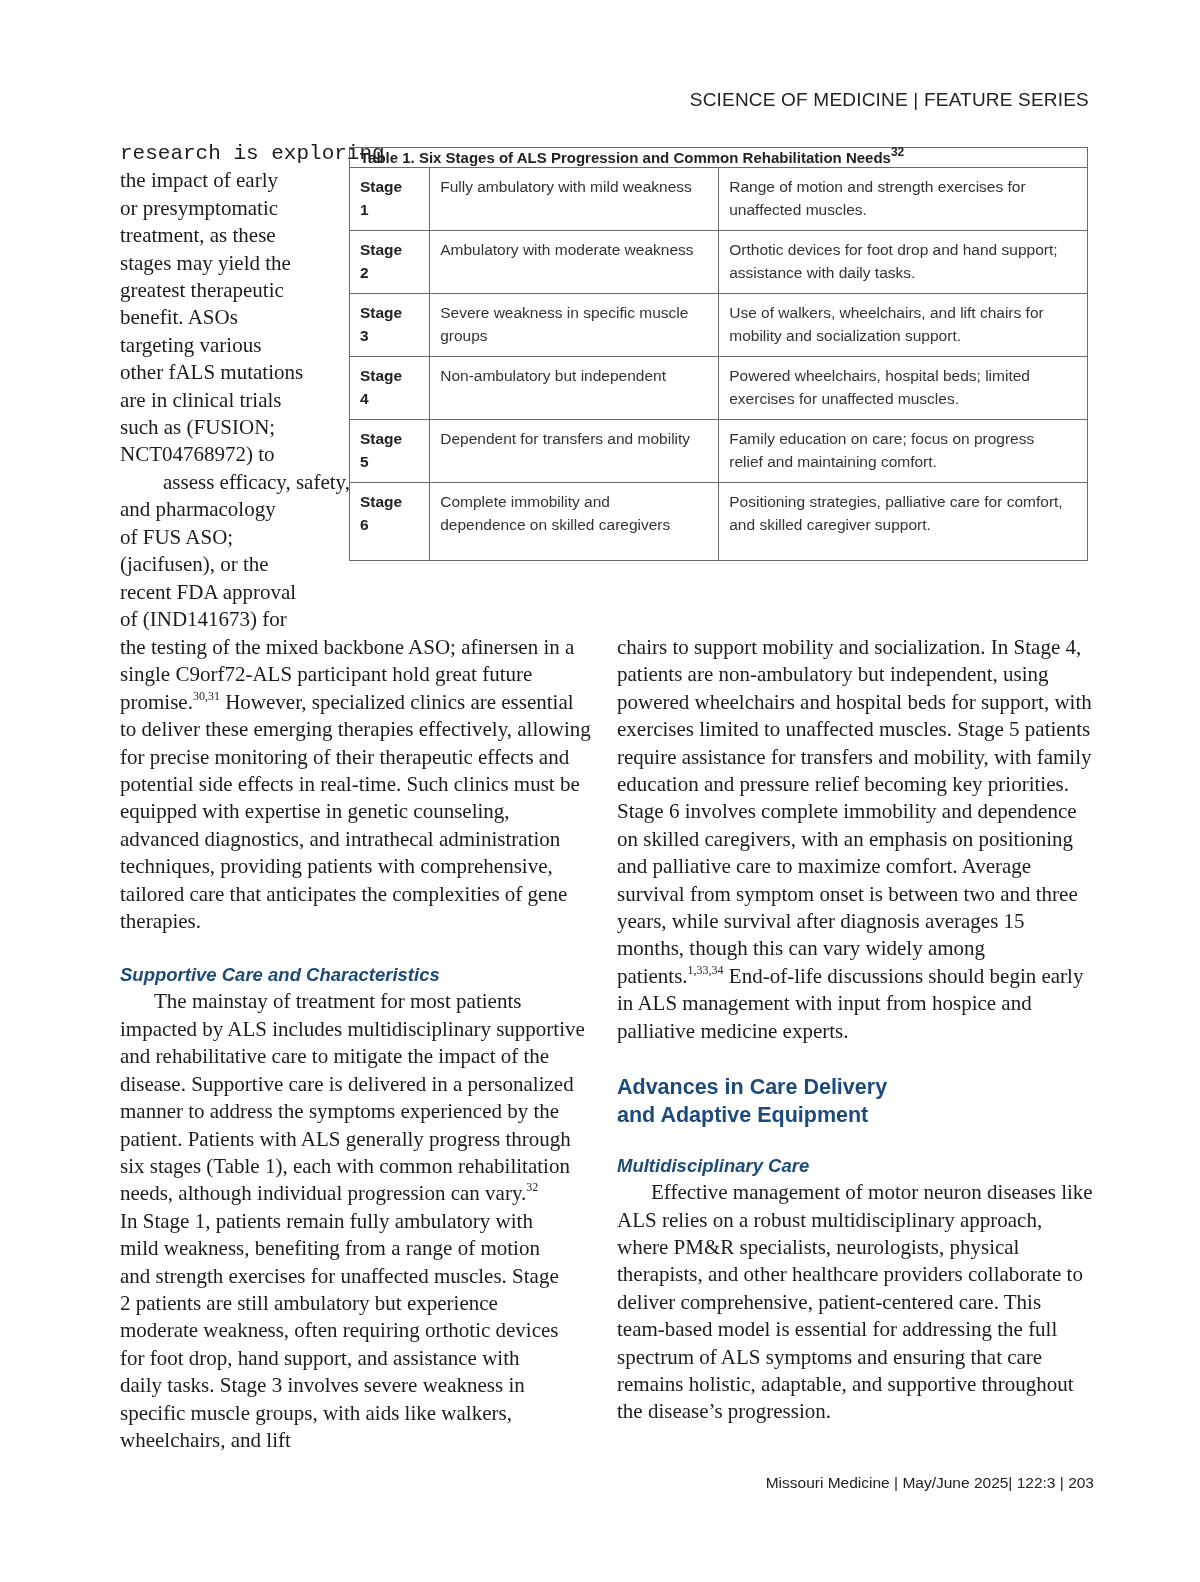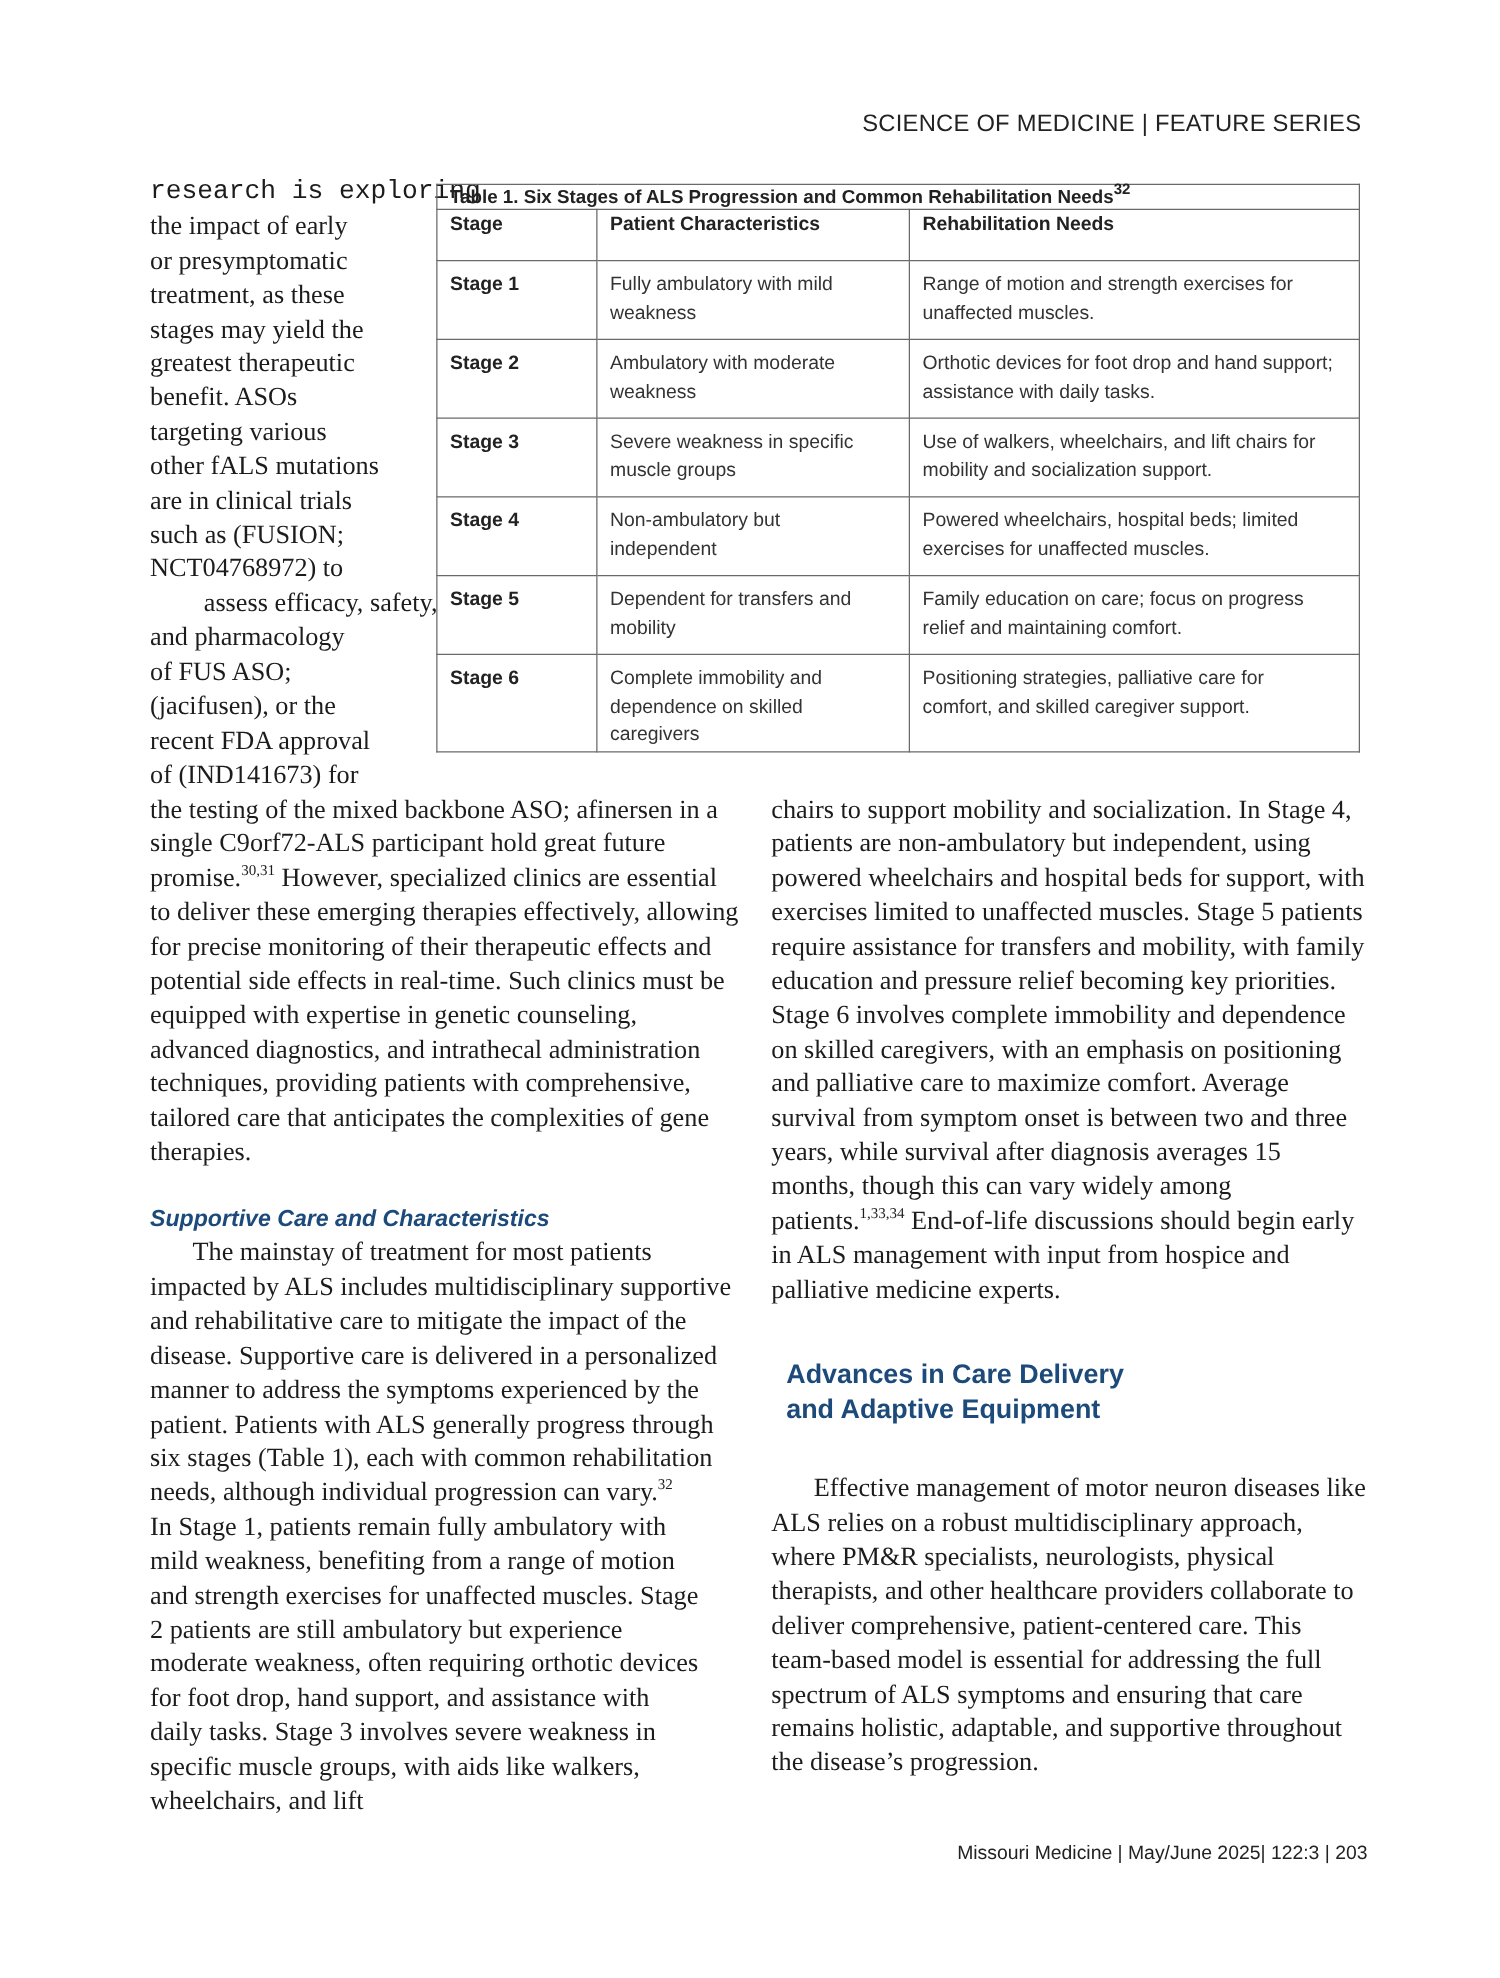--- a/index.html
+++ b/index.html
@@ -28,21 +28,21 @@
   .col-left { position: absolute; left: 120px; top: 634px; width: 474px; }
   .col-right { position: absolute; left: 617px; top: 634px; width: 476px; }
 
   .subhead {
     font-family: "Liberation Sans", "DejaVu Sans", sans-serif;
     font-style: italic; font-weight: bold; color: #1c4a7a;
     font-size: 18.5px; line-height: 26px; margin: 0;
   }
   .section-head {
     font-family: "Liberation Sans", "DejaVu Sans", sans-serif;
-    font-weight: bold; color: #1c4a7a; font-size: 21.5px; line-height: 28px; margin: 12px;
+    font-weight: bold; color: #1c4a7a; font-size: 21.5px; line-height: 28px; margin: 0;
   }
 
   
   .als-table {
     position: absolute; left: 349px; top: 147px; width: 739px;
     border-collapse: collapse; font-family: "Liberation Sans", "DejaVu Sans", sans-serif;
     font-size: 15.5px; color: #333;
   }
   .als-table td, .als-table th { border: 1.5px solid #6a6a6a; vertical-align: top; text-align: left; }
   .als-table .caption-cell { font-weight: bold; color: #222; padding: 1px 10px 0 10px; font-size: 15px; height: 18px; line-height: 18px; }
@@ -80,25 +80,20 @@
   </div>
 
 <table class="als-table">
   <tbody>
       <tr>
     <td colspan="3" class="caption-cell">
       <span>Table 1. Six Stages of ALS Progression and Common Rehabilitation Needs</span><sup>32</sup>
     </td>
   </tr>
   <tr>
-    <th class="col1">Stage</th>
-    <th class="col2">Patient Characteristics</th>
-    <th>Rehabilitation Needs</th>
-  </tr>
-  <tr>
     <td class="stage">Stage 1</td>
     <td>Fully ambulatory with mild weakness</td>
     <td>Range of motion and strength exercises for unaffected muscles.</td>
   </tr>
   <tr>
     <td class="stage">Stage 2</td>
     <td>Ambulatory with moderate weakness</td>
     <td>Orthotic devices for foot drop and hand support; assistance with daily tasks.</td>
   </tr>
   <tr>
@@ -133,16 +128,17 @@
 </div>
 
 <div class="col-right body-text serif">
   <p id="para3-cont"><span>chairs to support mobility and socialization. In Stage 4, patients are non-ambulatory but independent, using powered wheelchairs and hospital beds for support, with exercises limited to unaffected muscles. Stage 5 patients require assistance for transfers and mobility, with family education and pressure relief becoming key priorities. Stage 6 involves complete immobility and dependence on skilled caregivers, with an emphasis on positioning and palliative care to maximize comfort. Average survival from symptom onset is between two and three years, while survival after diagnosis averages 15 months, though this can vary widely among patients.</span><sup>1,33,34</sup><span> End-of-life discussions should begin early in ALS management with input from hospice and palliative medicine experts.</span></p>
   <div style="height:28px"></div>
   <h2 class="section-head">
     <span>Advances in Care Delivery</span><br>
     <span>and Adaptive Equipment</span>
   </h2>
   <div style="height:24px"></div>
+  <h3 class="subhead">Multidisciplinary Care</h3>
   <p class="indent">Effective management of motor neuron diseases like ALS relies on a robust multidisciplinary approach, where PM&amp;R specialists, neurologists, physical therapists, and other healthcare providers collaborate to deliver comprehensive, patient-centered care. This team-based model is essential for addressing the full spectrum of ALS symptoms and ensuring that care remains holistic, adaptable, and supportive throughout the disease’s progression.</p>
 </div>
 
 <div class="running-foot sans">Missouri Medicine | May/June 2025| 122:3 | 203</div>
 
 </body></html>

